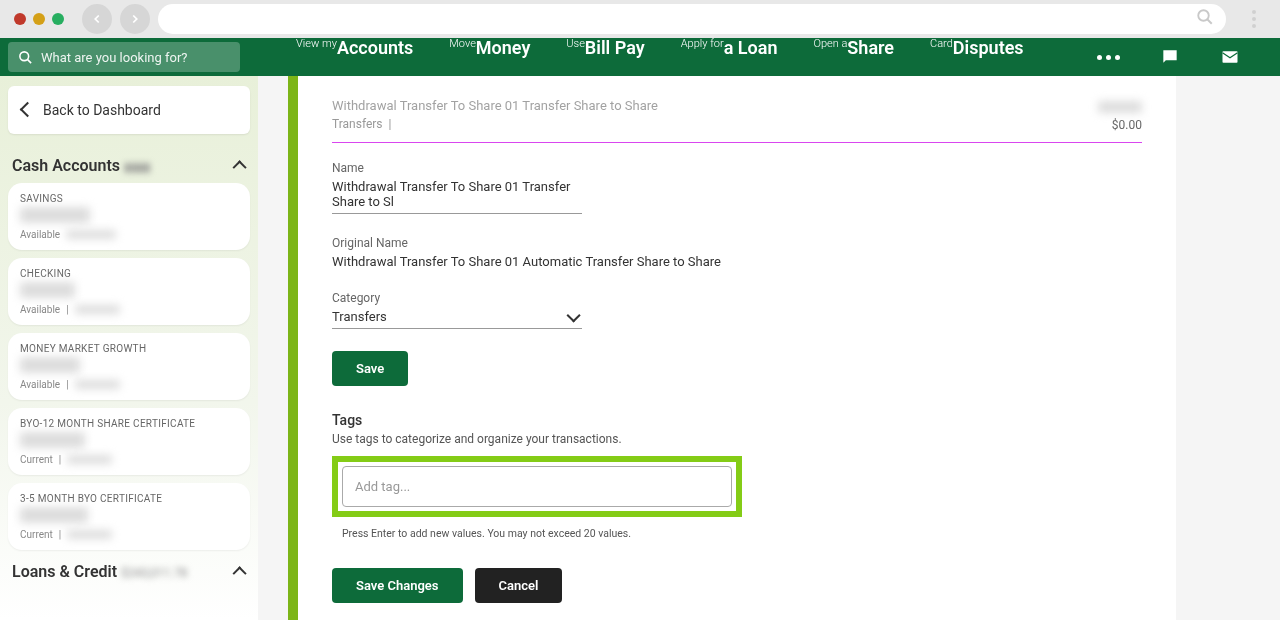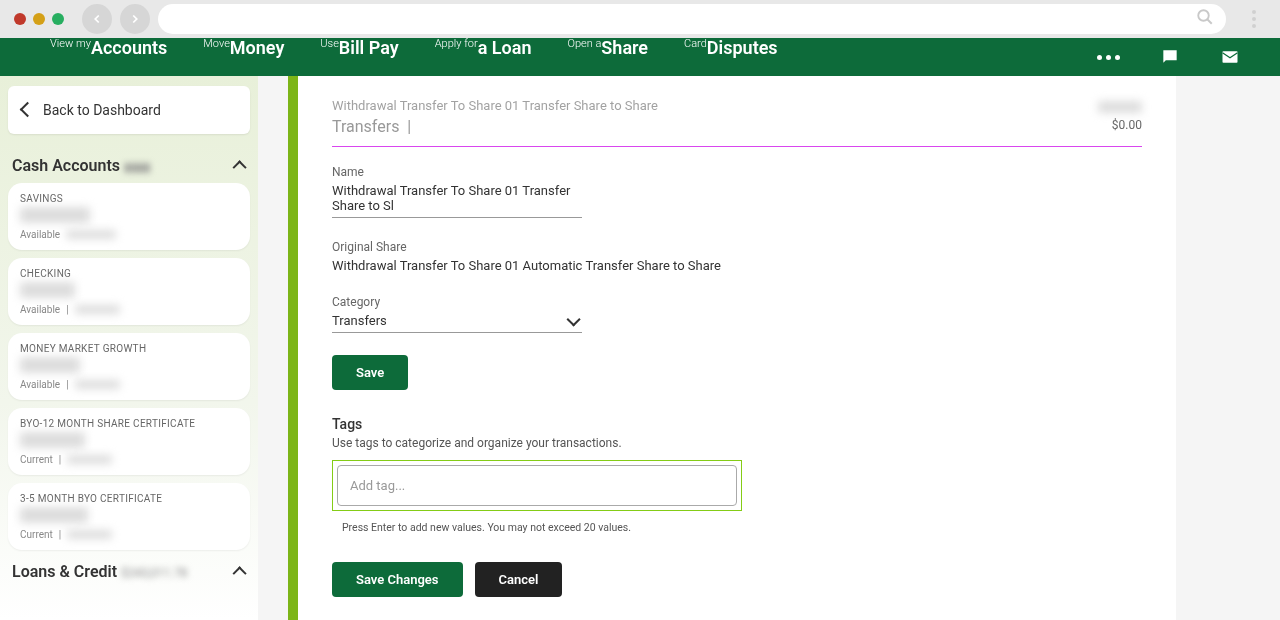--- a/index.html
+++ b/index.html
@@ -43,21 +43,21 @@
 .acct-card .acct-meta { font-size: 10px; color: #888; margin-top: 4px; display: flex; gap: 6px; align-items: center; }
 .blur-box { display: inline-block; background: #ddd; filter: blur(4px); border-radius: 2px; }
 
 .main-area { flex: 1; position: relative; overflow: hidden; }
 .green-strip { position: absolute; left: 30px; top: 0; bottom: 0; width: 10px; background: #7cb518; }
 .date-banner { position: absolute; left: 40px; top: 0; width: 878px; height: 18px; background: #f5f3f1; border-top: 1px solid #e5e3e0; font-size: 11px; color: #555; padding-left: 270px; line-height: 18px; }
 .content-panel { position: absolute; left: 40px; top: 0; width: 878px; background: #fff; padding: 22px 34px 40px; }
 
 .txn-header-row { display: flex; justify-content: space-between; align-items: flex-start; border-bottom: 1px solid #d946ef; padding-bottom: 10px; margin-bottom: 18px; }
 .txn-title { font-size: 13px; color: #555; }
-.txn-meta { font-size: 16px; color: #999; margin-top: 4px; }
+.txn-meta { font-size: 12px; color: #999; margin-top: 4px; }
 .txn-amounts { text-align: right; }
 .txn-amounts .amt1 { height: 14px; }
 .txn-amounts .amt2 { font-size: 12px; color: #666; margin-top: 6px; }
 
 .dates-row { display: flex; gap: 80px; margin-bottom: 22px; }
 .date-block .label { font-size: 12px; color: #555; }
 .date-block .value { font-size: 13px; color: #333; margin-top: 4px; }
 
 .form-field { margin-bottom: 22px; }
 .form-field .label { font-size: 12px; color: #666; margin-bottom: 4px; }
@@ -66,21 +66,21 @@
 .category-field { position: relative; width: 250px; }
 .category-field .chev { position: absolute; right: 2px; bottom: 6px; font-size: 14px; color: #333; }
 
 .btn { display: inline-flex; align-items: center; justify-content: center; border-radius: 4px; font-size: 13px; font-weight: 600; cursor: pointer; border: none; }
 .btn-primary { background: #0d6b3a; color: #fff; padding: 10px 24px; }
 .btn-dark { background: #222; color: #fff; padding: 10px 24px; }
 
 .tags-section { margin-top: 26px; }
 .tags-section h4 { font-size: 14px; font-weight: 500; color: #333; }
 .tags-section .helper { font-size: 12px; color: #555; margin-top: 4px; }
-.tag-box-wrap { border: 1px solid #84cc16; padding: 4px; margin-top: 10px; width: 410px; }
+.tag-box-wrap { border: 6px solid #84cc16; padding: 4px; margin-top: 10px; width: 410px; }
 .tag-input { width: 100%; border: 1px solid #aaa; border-radius: 4px; padding: 12px 12px; font-size: 13px; outline: none; color: #333; }
 .tag-input::placeholder { color: #999; }
 .tag-note { font-size: 10.5px; color: #555; margin-top: 10px; margin-left: 10px; }
 
 .action-row { display: flex; gap: 12px; margin-top: 28px; }
 
 .chevron-up::before { content: ""; display: inline-block; width: 8px; height: 8px; border-left: 2px solid #333; border-top: 2px solid #333; transform: rotate(45deg) translateY(2px); }
 .chevron-down2::before { content: ""; display: inline-block; width: 8px; height: 8px; border-left: 2px solid #333; border-top: 2px solid #333; transform: rotate(-135deg) translateY(-2px); }
 .arrow-left::before { content: ""; display: inline-block; width: 9px; height: 9px; border-left: 2px solid #333; border-bottom: 2px solid #333; transform: rotate(45deg); }
 </style>
@@ -112,20 +112,27 @@
     </span>
   </div>
   <div class="kebab">
       <span></span>
       <span></span>
       <span></span>
     </div>
 </div>
 
 <div class="top-nav">
+  <div class="search-box">
+    <svg width="15" height="15" viewBox="0 0 24 24" fill="none" stroke="#fff" stroke-width="2.5">
+        <circle cx="10" cy="10" r="7"></circle>
+        <line x1="21" y1="21" x2="15" y2="15"></line>
+      </svg>
+    <input type="text" placeholder="What are you looking for?" style="">
+  </div>
   <div class="nav-items">
     <div class="nav-item">
       <span class="line1">View my</span>
       <span class="line2">Accounts</span>
     </div>
     <div class="nav-item">
       <span class="line1">Move</span>
       <span class="line2">Money</span>
     </div>
     <div class="nav-item">
@@ -242,21 +249,21 @@
         </div>
       </div>
 
 
       <div class="form-field">
         <div class="label">Name</div>
         <div class="input-line">Withdrawal Transfer To Share 01 Transfer Share to Sl</div>
       </div>
 
       <div class="form-field">
-        <div class="label">Original Share</div>
+        <div class="label">Original Name</div>
         <div class="static-val">Withdrawal Transfer To Share 01 Automatic Transfer Share to Share</div>
       </div>
 
       <div class="form-field">
         <div class="label">Category</div>
         <div class="input-line category-field">
           <span>Transfers</span>
           <span class="chev chevron-down2"></span>
         </div>
       </div>

